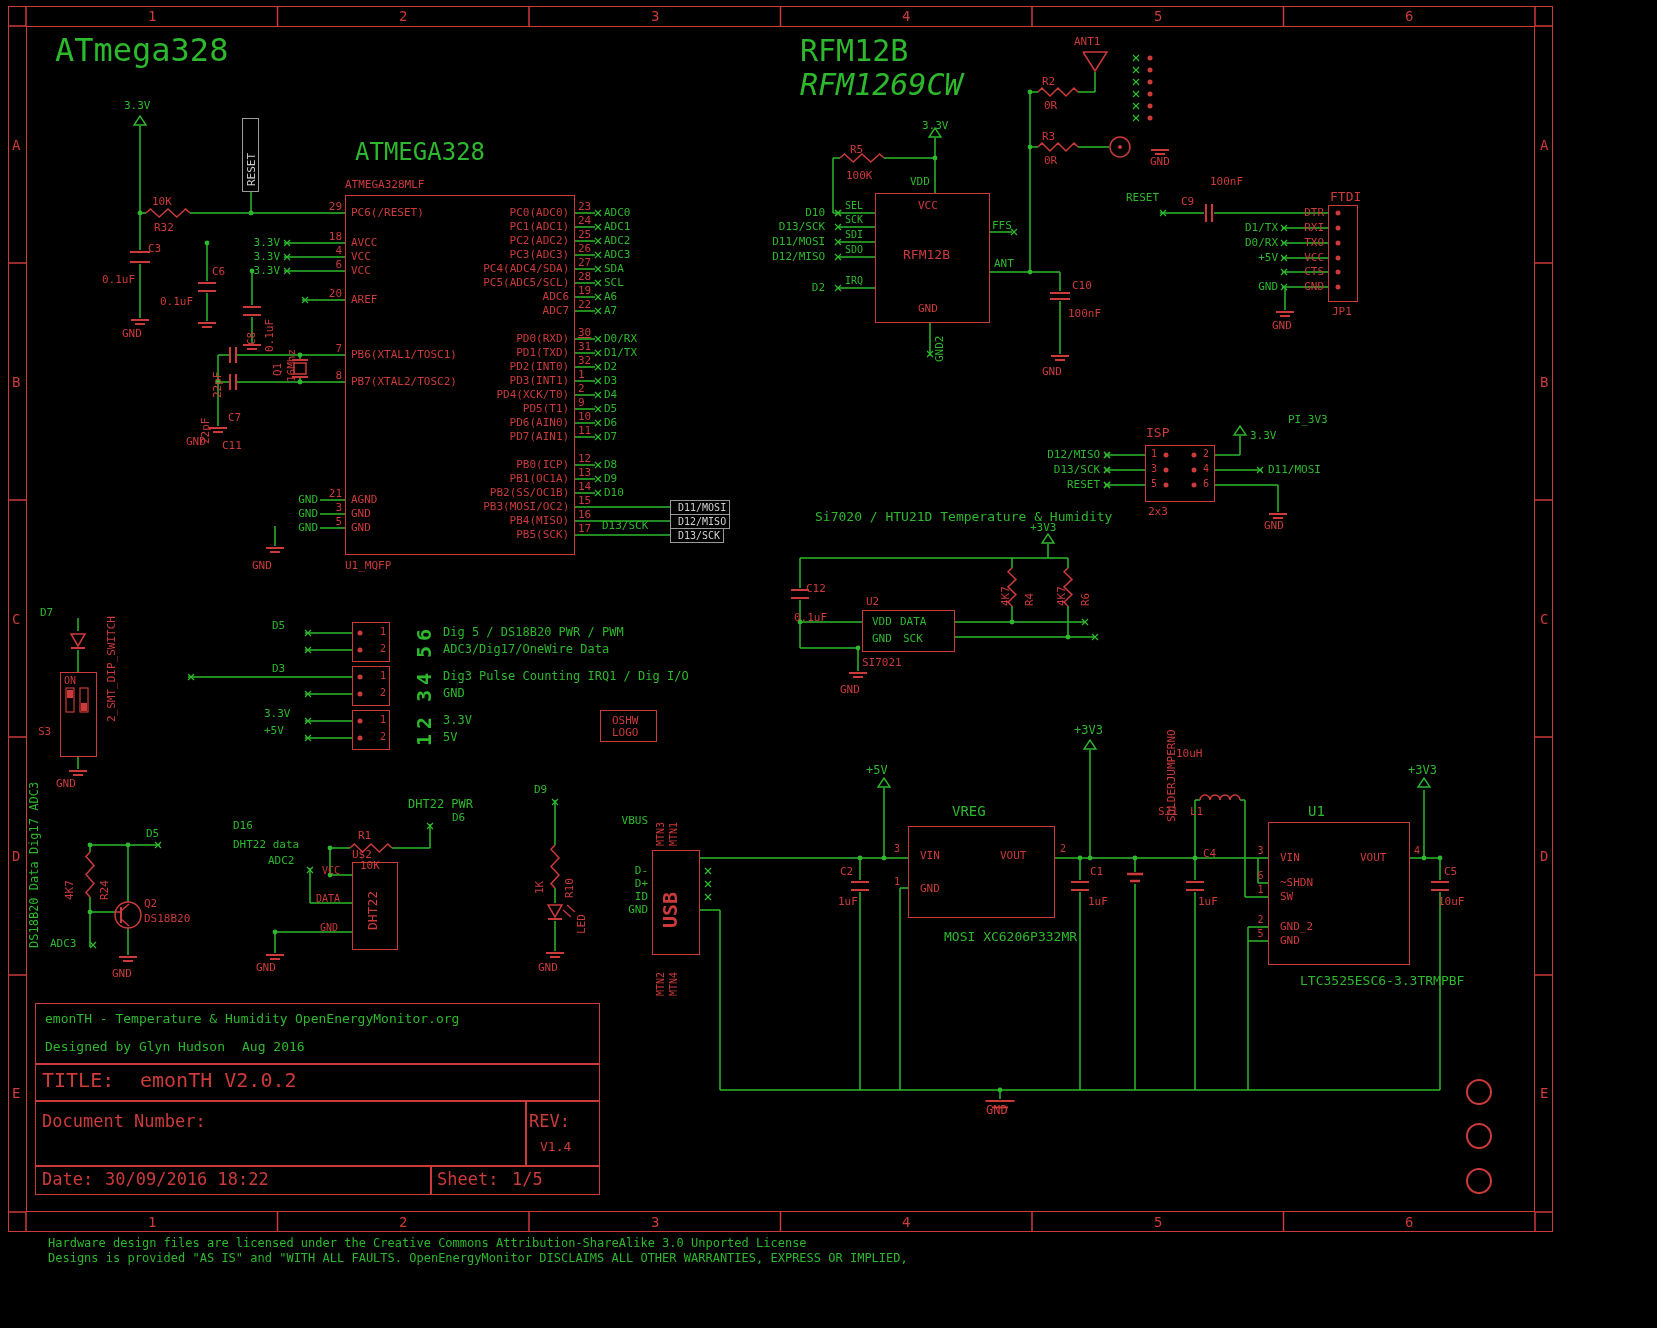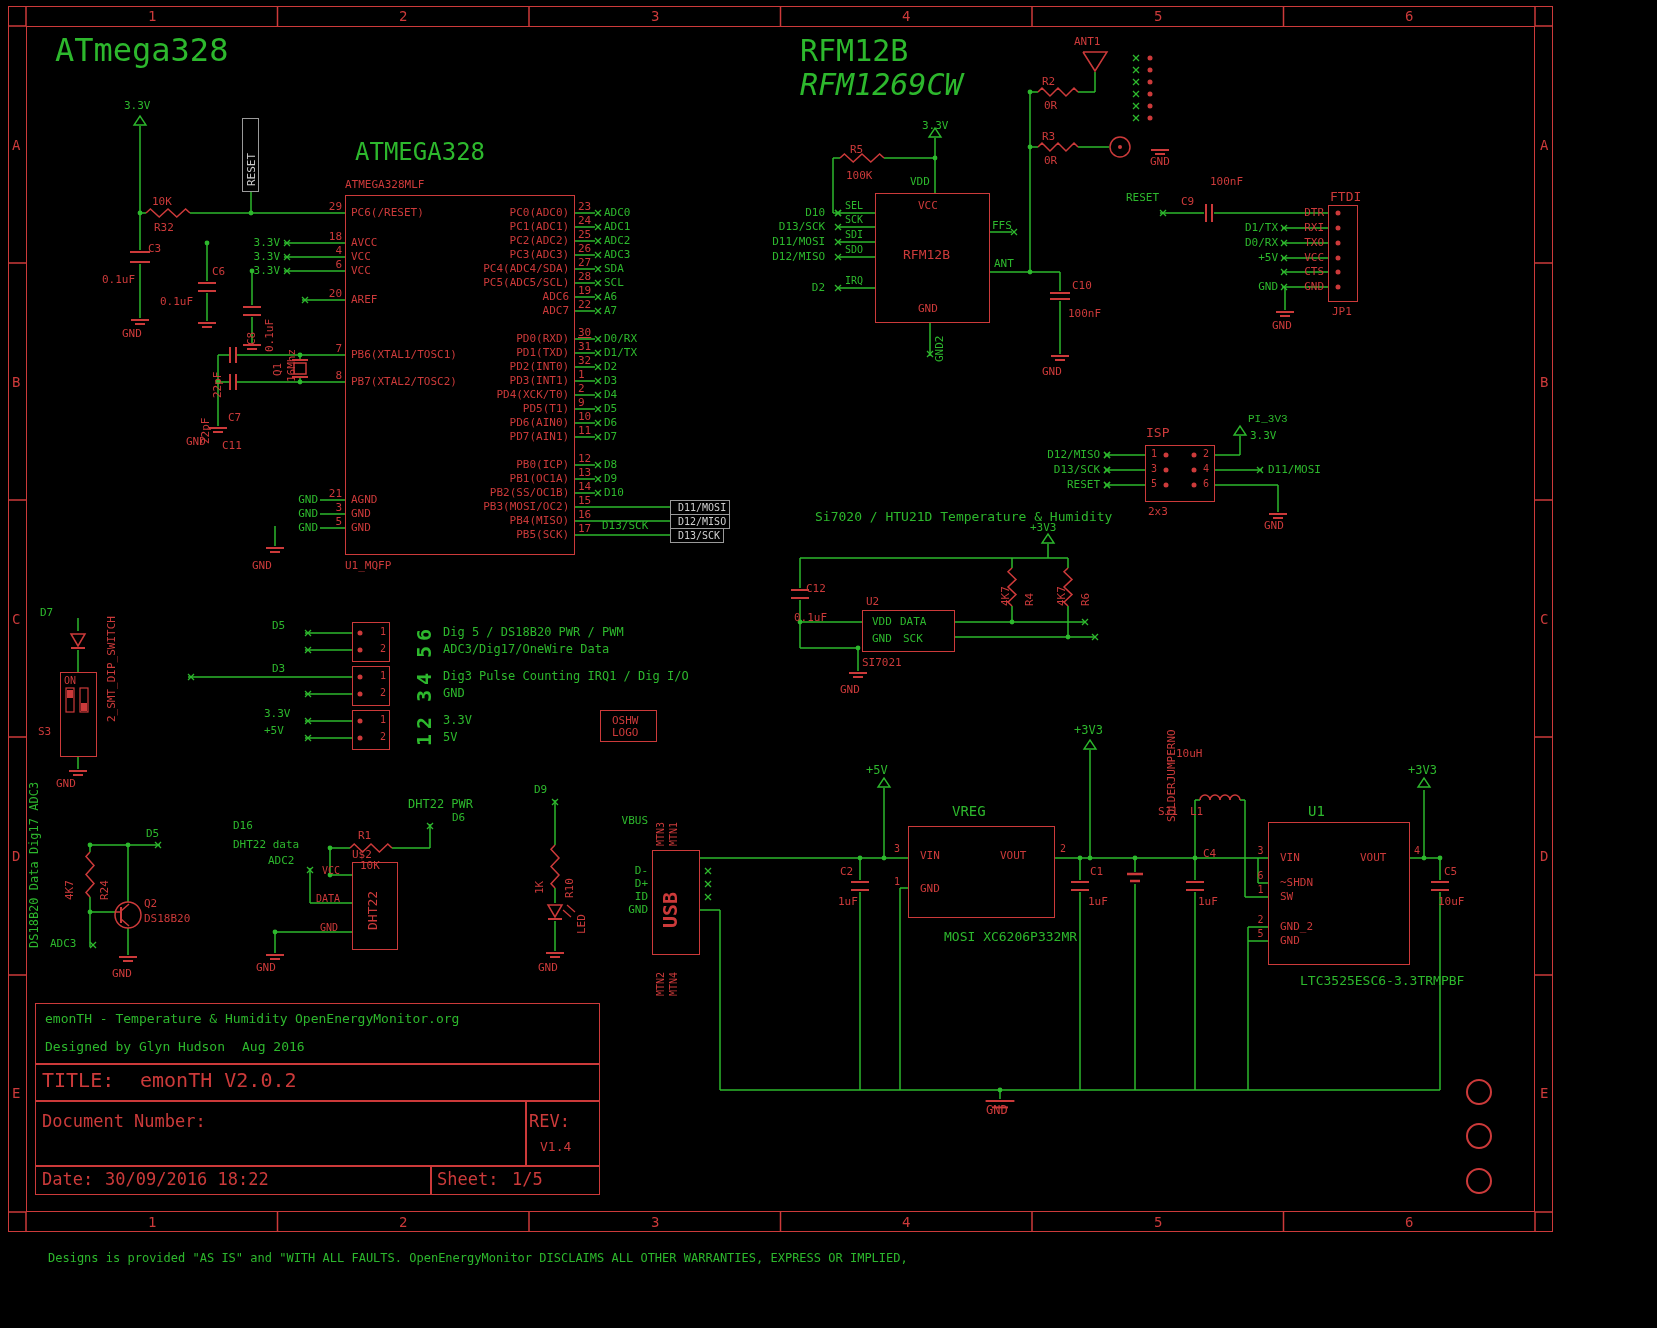--- a/index.html
+++ b/index.html
@@ -749,21 +749,21 @@
     <div class="L r s11" style="left: 1044px; top: 155px;">0R</div>
     <div class="L r s11" style="left: 1150px; top: 156px;">GND</div>
     <div class="L r s13" style="left: 1330px; top: 190px;">FTDI</div>
     <div class="L r s11" style="left: 1332px; top: 306px;">JP1</div>
     <div class="L g s11" style="left: 1126px; top: 192px;">RESET</div>
     <div class="L r s11" style="left: 1181px; top: 196px;">C9</div>
     <div class="L r s11" style="left: 1210px; top: 176px;">100nF</div>
     <div class="L r s11" style="left: 1272px; top: 320px;">GND</div>
     <div class="L r s13" style="left: 1146px; top: 426px;">ISP</div>
     <div class="L r s11" style="left: 1148px; top: 506px;">2x3</div>
-    <div class="L g s11" style="left: 1248px; top: 414px; font-family: Liberation Mono, monospace;">PI_3V3</div>
+    <div class="L g s11" style="left: 1288px; top: 414px;">PI_3V3</div>
     <div class="L g s11" style="left: 1250px; top: 430px;">3.3V</div>
     <div class="L r s11" style="left: 1264px; top: 520px;">GND</div>
     <div class="L r s11" style="left: 866px; top: 596px;">U2</div>
     <div class="L r s11" style="left: 862px; top: 657px;">SI7021</div>
     <div class="L g s11" style="left: 872px; top: 616px;">VDD</div>
     <div class="L g s11" style="left: 900px; top: 616px;">DATA</div>
     <div class="L g s11" style="left: 872px; top: 633px;">GND</div>
     <div class="L g s11" style="left: 903px; top: 633px;">SCK</div>
     <div class="L r s11" style="left: 806px; top: 583px;">C12</div>
     <div class="L r s11" style="left: 794px; top: 612px;">0.1uF</div>
@@ -845,14 +845,15 @@
     <div class="L g s13" style="left: 242px; top: 1040px;">Aug 2016</div>
     <div class="L r s20" style="left: 42px; top: 1070px;">TITLE:</div>
     <div class="L r s20" style="left: 140px; top: 1070px;">emonTH V2.0.2</div>
     <div class="L r s17" style="left: 42px; top: 1113px;">Document Number:</div>
     <div class="L r s17" style="left: 529px; top: 1113px;">REV:</div>
     <div class="L r s13" style="left: 540px; top: 1140px;">V1.4</div>
     <div class="L r s17" style="left: 42px; top: 1171px;">Date:</div>
     <div class="L r s17" style="left: 105px; top: 1171px;">30/09/2016 18:22</div>
     <div class="L r s17" style="left: 437px; top: 1171px;">Sheet:</div>
     <div class="L r s17" style="left: 512px; top: 1171px;">1/5</div>
+    <div class="L g s12" style="left: 48px; top: 1237px;">Hardware design files are licensed under the Creative Commons Attribution-ShareAlike 3.0 Unported License</div>
     <div class="L g s12" style="left: 48px; top: 1252px;">Designs is provided "AS IS" and "WITH ALL FAULTS. OpenEnergyMonitor DISCLAIMS ALL OTHER WARRANTIES, EXPRESS OR IMPLIED,</div>
   </div>
 
 </body></html>

